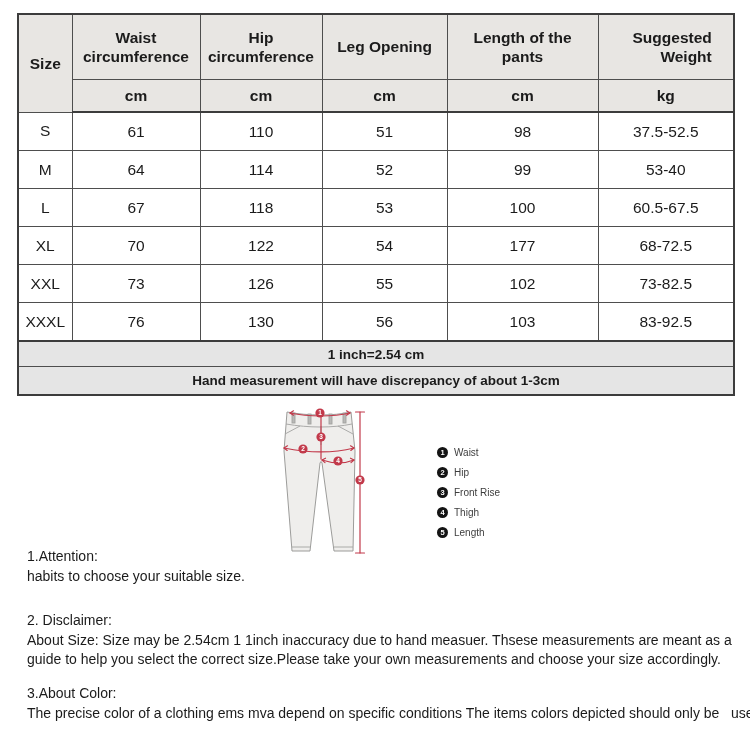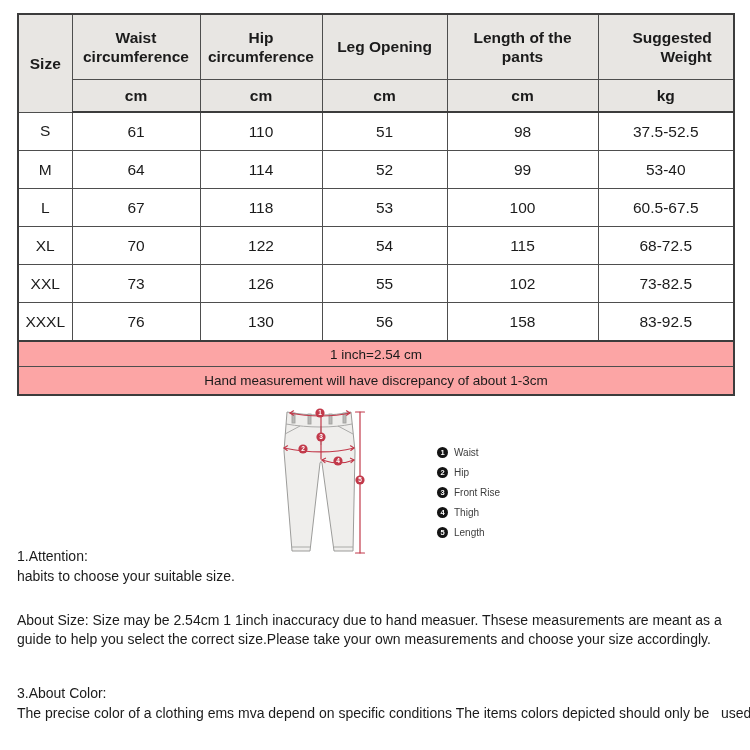--- a/index.html
+++ b/index.html
@@ -8,38 +8,38 @@
 
   
   table.size-table{position:absolute;left:17px;top:13px;width:716px;table-layout:fixed;
         border-collapse:collapse;border:2px solid #3c3c3c;}
   .size-table th,.size-table td{border:1px solid #4e4e4e;text-align:center;vertical-align:middle;
         padding:0 2px;overflow:hidden;}
   .size-table thead th{background:#e8e6e3;font-weight:bold;font-size:15.5px;line-height:1.25;}
   .size-table tr.hdr th{height:64px;}
   .size-table tr.units th{height:31px;border-bottom:2px solid #3c3c3c;}
   .size-table tbody td{height:37px;font-size:15.5px;background:#ffffff;font-weight:normal;}
-  .size-table tfoot td{font-weight:normal;background:#fca5a5;}
+  .size-table tfoot td{font-weight:bold;background:#e5e5e5;}
   .size-table tfoot tr.note1 td{height:24px;font-size:13.5px;border-top:2px solid #3c3c3c;}
   .size-table tfoot tr.note2 td{height:27px;font-size:13.5px;}
   .size-table .w-length{display:inline-block;max-width:112px;}
   .size-table .w-weight{display:inline-block;max-width:92px;text-align:right;}
 
   
   .pants-svg{position:absolute;left:279px;top:403px;width:92px;height:158px;}
 
   .legend{position:absolute;left:437px;top:442px;}
   .legend-item{display:flex;align-items:center;height:20px;}
   .lnum{display:inline-flex;align-items:center;justify-content:center;width:11px;height:11px;
         border-radius:50%;background:#141414;color:#ffffff;font-size:7.5px;font-weight:bold;
         margin-right:6px;flex:0 0 11px;}
   .llabel{font-size:10px;color:#3d3d3d;}
 
   
-  .sec{position:absolute;left:17px;width:715px;}
+  .sec{position:absolute;left:27px;width:715px;}
   .sec-title{font-size:14px;line-height:18px;margin-bottom:2px;}
   .sec-line{font-size:14px;line-height:18.5px;white-space:pre;}
 </style>
 </head>
 <body>
 
 <div class="page">
 
   <table class="size-table">
     <colgroup>
@@ -90,37 +90,37 @@
         <td>118</td>
         <td>53</td>
         <td>100</td>
         <td>60.5-67.5</td>
       </tr>
       <tr>
         <td>XL</td>
         <td>70</td>
         <td>122</td>
         <td>54</td>
-        <td>115</td>
+        <td>177</td>
         <td>68-72.5</td>
       </tr>
       <tr>
         <td>XXL</td>
         <td>73</td>
         <td>126</td>
         <td>55</td>
         <td>102</td>
         <td>73-82.5</td>
       </tr>
       <tr>
         <td>XXXL</td>
         <td>76</td>
         <td>130</td>
         <td>56</td>
-        <td>158</td>
+        <td>103</td>
         <td>83-92.5</td>
       </tr>
     </tbody>
     <tfoot>
       <tr class="note1">
         <td colspan="6">1 inch=2.54 cm</td>
       </tr>
       <tr class="note2">
         <td colspan="6">Hand measurement will have discrepancy of about 1-3cm</td>
       </tr>
@@ -193,20 +193,21 @@
       <span class="llabel">Length</span>
     </div>
   </div>
 
   <div class="sec" style="top:547px">
     <div class="sec-title">1.Attention:</div>
     <div class="sec-line">habits to choose your suitable size.</div>
   </div>
 
   <div class="sec" style="top:611px">
+    <div class="sec-title">2. Disclaimer:</div>
     <div class="sec-line">About Size: Size may be 2.54cm 1 1inch inaccuracy due to hand measuer. Thsese measurements are meant as a</div>
     <div class="sec-line">guide to help you select the correct size.Please take your own measurements and choose your size accordingly.</div>
   </div>
 
   <div class="sec" style="top:684px">
     <div class="sec-title">3.About Color:</div>
     <div class="sec-line">The precise color of a clothing ems mva depend on specific conditions The items colors depicted should only be   used</div>
   </div>
 
 </div>

